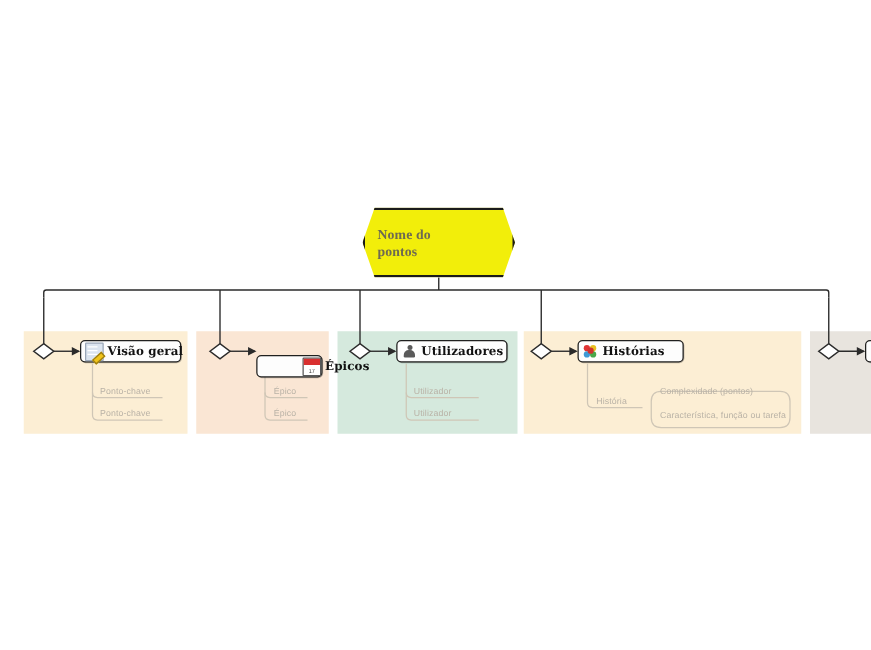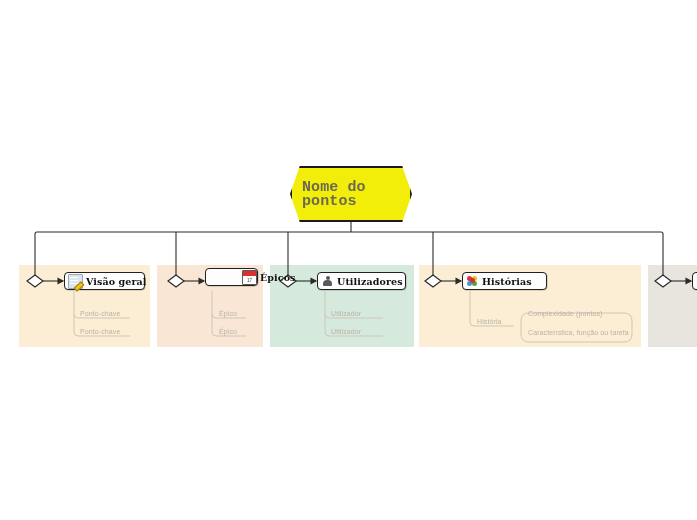--- a/index.html
+++ b/index.html
@@ -41,25 +41,25 @@
     border: 2px solid #1b1b1b;
     -webkit-clip-path: polygon(8% 0%, 92% 0%, 100% 50%, 92% 100%, 8% 100%, 0% 50%);
     clip-path: polygon(8% 0%, 92% 0%, 100% 50%, 92% 100%, 8% 100%, 0% 50%);
     box-sizing: border-box;
   }
   .root-label {
     position: absolute;
     left: 302px;
     top: 181px;
     width: 96px;
-    font-size: 15px;
+    font-size: 11px;
     font-weight: bold;
     line-height: 14px;
     color: #6e6a52;
-    font-family: Liberation Mono, monospace;
+    font-family: Liberation Serif, serif;
     letter-spacing: 0.1px;
   }
 
   
   .node-box {
     position: absolute;
     height: 18px;
     background: #fdfdfd;
     border: 1.6px solid #20201f;
     border-radius: 4px;
@@ -251,21 +251,21 @@
   <div class="root-node" style="background: rgb(242, 238, 10); border-color: rgb(27, 27, 27);"></div>
   <div class="root-label" style="color: rgb(110, 106, 82);"><span>Nome do</span><br><span>pontos</span></div>
 
   <div class="node-box" style="left:64px; top:272px; width:81px;">
     <span class="node-icon ic-doc"></span>
     <span class="node-title">Visão geral</span>
   </div>
   <div class="child-label" style="left:80px; top:310px;">Ponto-chave</div>
   <div class="child-label" style="left:80px; top:328px;">Ponto-chave</div>
 
-  <div class="node-box" style="left:205px; top:268px; width:53px;padding-left:36px;">
+  <div class="node-box" style="left:205px; top:284px; width:53px;padding-left:36px;">
     <span class="node-icon ic-cal"></span>
     <span class="node-title">Épicos</span>
   </div>
   <div class="child-label" style="left:219px; top:310px;">Épico</div>
   <div class="child-label" style="left:219px; top:328px;">Épico</div>
 
   <div class="node-box" style="left:317px; top:272px; width:89px;">
     <span class="node-icon ic-person"></span>
     <span class="node-title">Utilizadores</span>
   </div>

